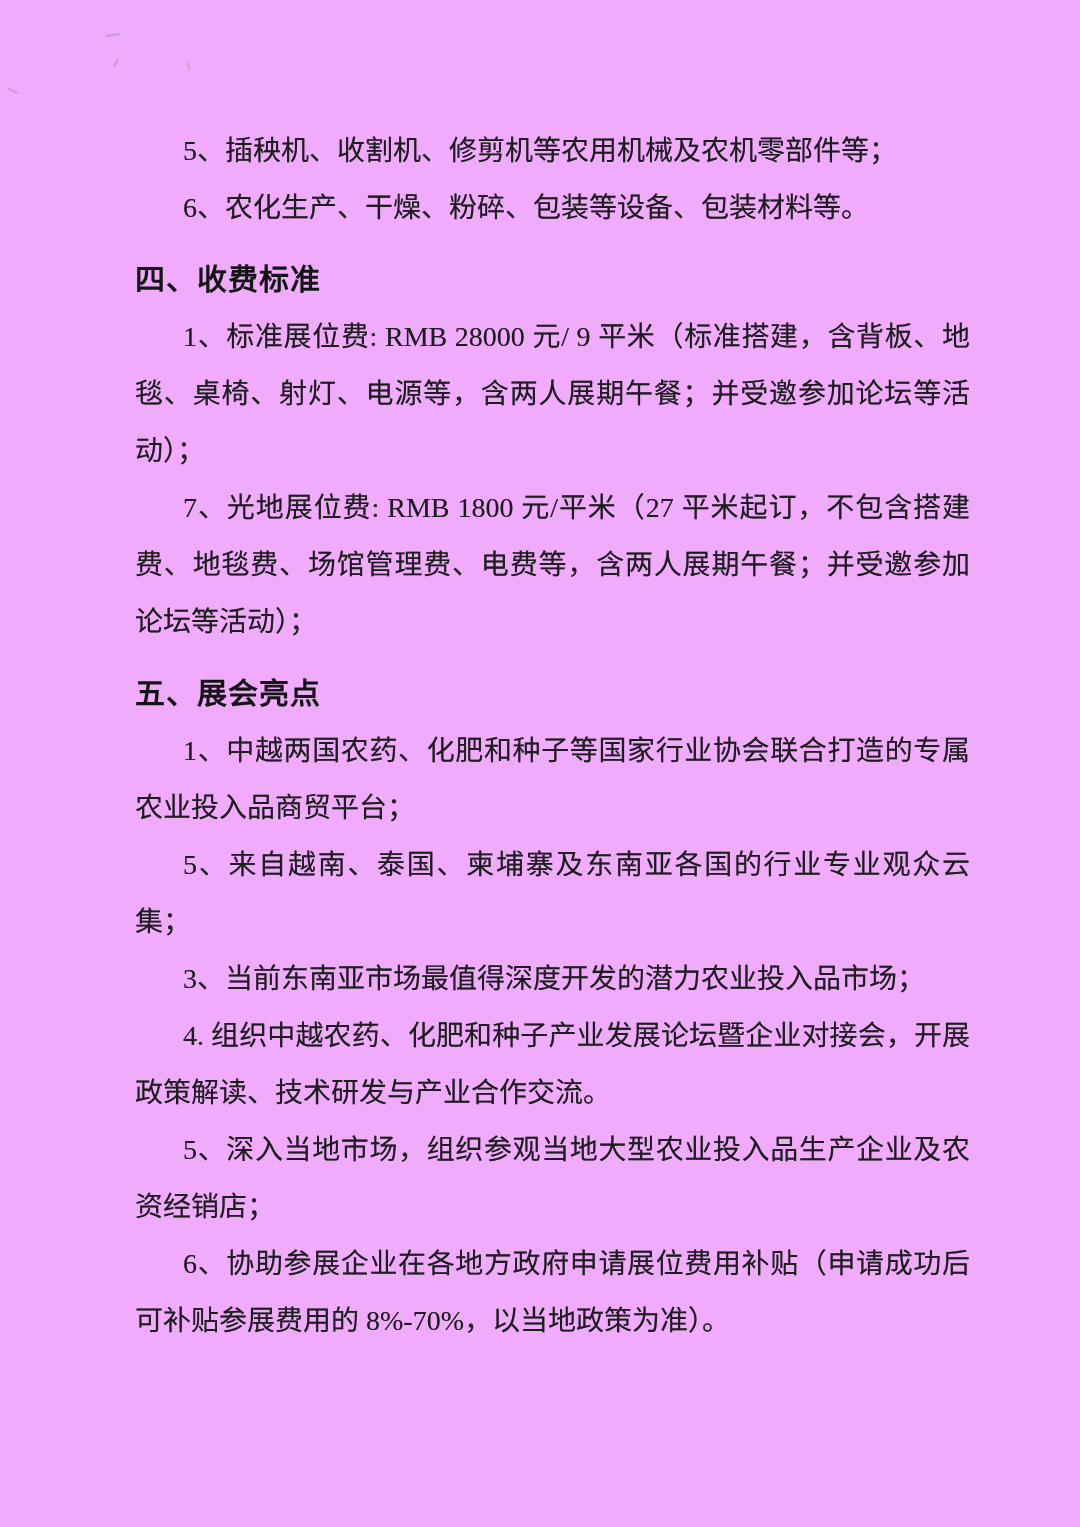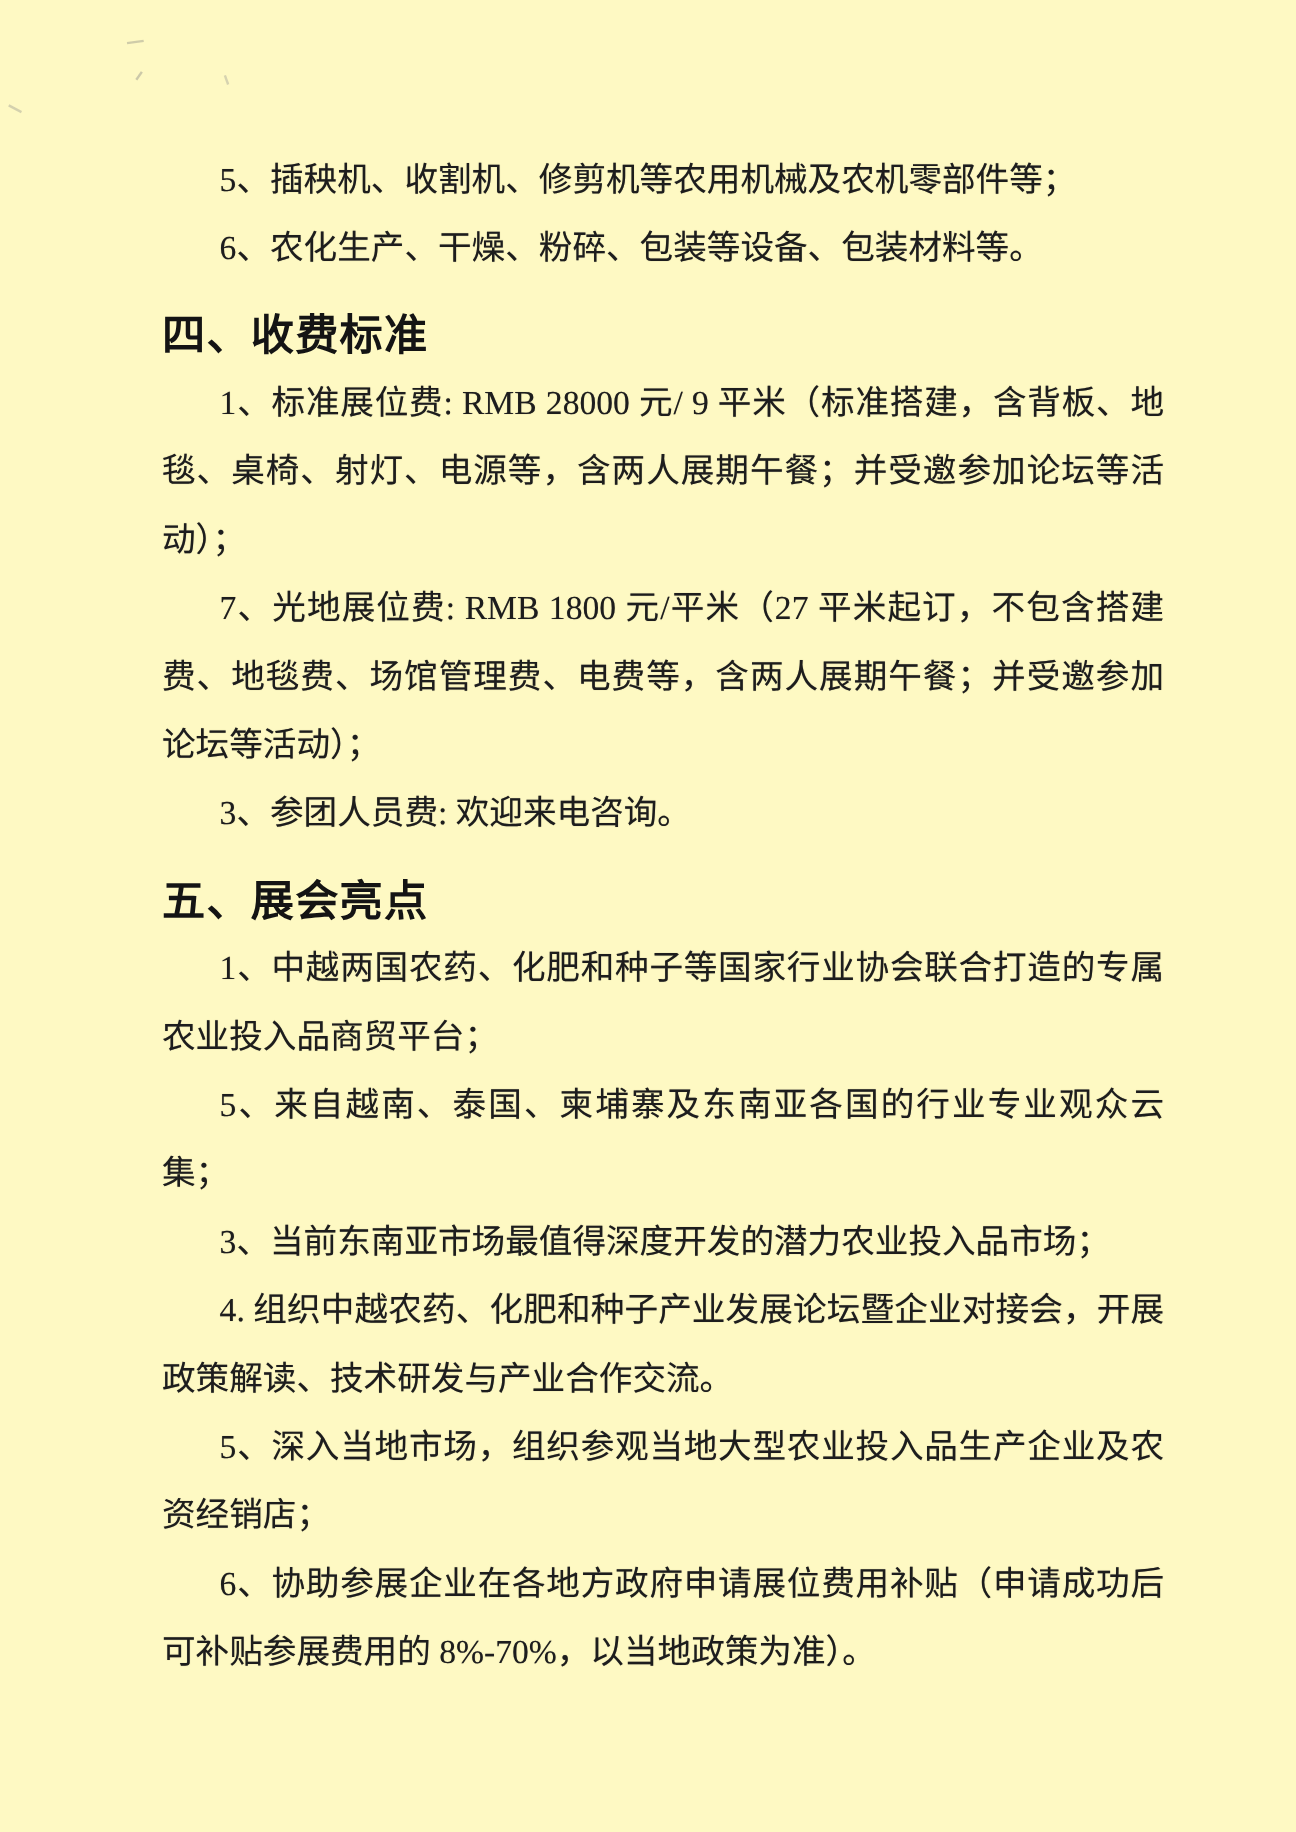--- a/index.html
+++ b/index.html
@@ -10,21 +10,21 @@
     width: 1080px;
     height: 1527px;
     position: relative;
     overflow: hidden;
     background: #ffffff;
     font-family: "Liberation Serif", "DejaVu Serif", serif;
   }
   .page {
     position: absolute;
     inset: 0;
-    background: #fef9c3;
+    background: #f0abfc;
     color: #1d1d1d;
   }
   .content {
     position: absolute;
     left: 135px;
     top: 122px;
     width: 835px;
   }
   .para {
     margin: 0;
@@ -32,21 +32,21 @@
     line-height: 57px;
     text-align: justify;
     text-indent: 48px;
     letter-spacing: 0px;
     color: #1d1d1d;
     text-shadow: 0 0 0.6px rgba(30,30,30,0.5);
     word-break: break-all;
   }
   .heading {
     margin: 15px 0 0 0;
-    font-size: 36px;
+    font-size: 30px;
     line-height: 57px;
     font-weight: bold;
     text-indent: 0;
     color: #141414;
     font-family: "Liberation Sans", "DejaVu Sans", sans-serif;
     letter-spacing: 1px;
   }
   
   .speck {
     position: absolute;
@@ -67,21 +67,20 @@
   <div class="speck speck-2"></div>
   <div class="speck speck-3"></div>
   <div class="speck speck-4"></div>
 
   <div class="content">
     <p class="para">5、插秧机、收割机、修剪机等农用机械及农机零部件等；</p>
     <p class="para">6、农化生产、干燥、粉碎、包装等设备、包装材料等。</p>
     <h2 class="heading">四、收费标准</h2>
     <p class="para">1、标准展位费: RMB 28000 元/ 9 平米（标准搭建，含背板、地毯、桌椅、射灯、电源等，含两人展期午餐；并受邀参加论坛等活动）；</p>
     <p class="para">7、光地展位费: RMB 1800 元/平米（27 平米起订，不包含搭建费、地毯费、场馆管理费、电费等，含两人展期午餐；并受邀参加论坛等活动）；</p>
-    <p class="para">3、参团人员费: 欢迎来电咨询。</p>
     <h2 class="heading">五、展会亮点</h2>
     <p class="para">1、中越两国农药、化肥和种子等国家行业协会联合打造的专属农业投入品商贸平台；</p>
     <p class="para">5、来自越南、泰国、柬埔寨及东南亚各国的行业专业观众云集；</p>
     <p class="para">3、当前东南亚市场最值得深度开发的潜力农业投入品市场；</p>
     <p class="para">4. 组织中越农药、化肥和种子产业发展论坛暨企业对接会，开展政策解读、技术研发与产业合作交流。</p>
     <p class="para">5、深入当地市场，组织参观当地大型农业投入品生产企业及农资经销店；</p>
     <p class="para">6、协助参展企业在各地方政府申请展位费用补贴（申请成功后可补贴参展费用的 8%-70%，以当地政策为准）。</p>
   </div>
 
 </div>

